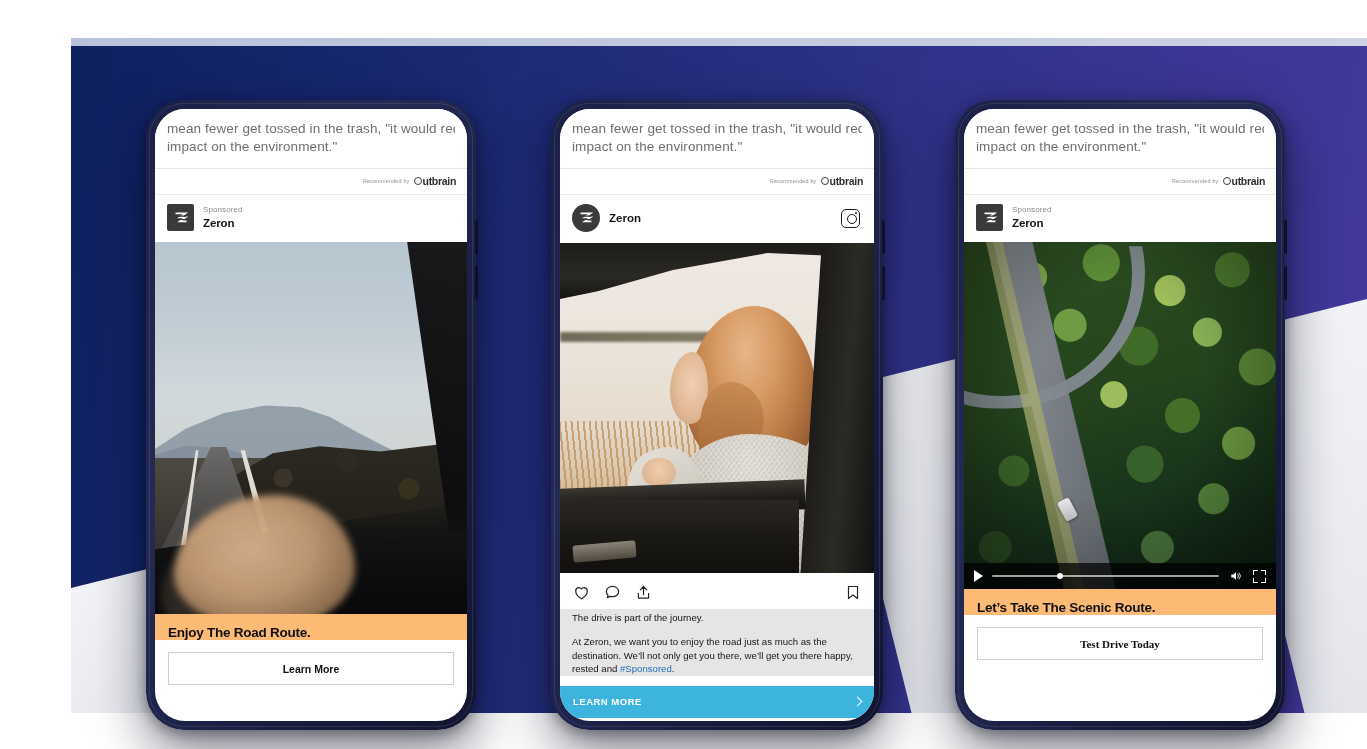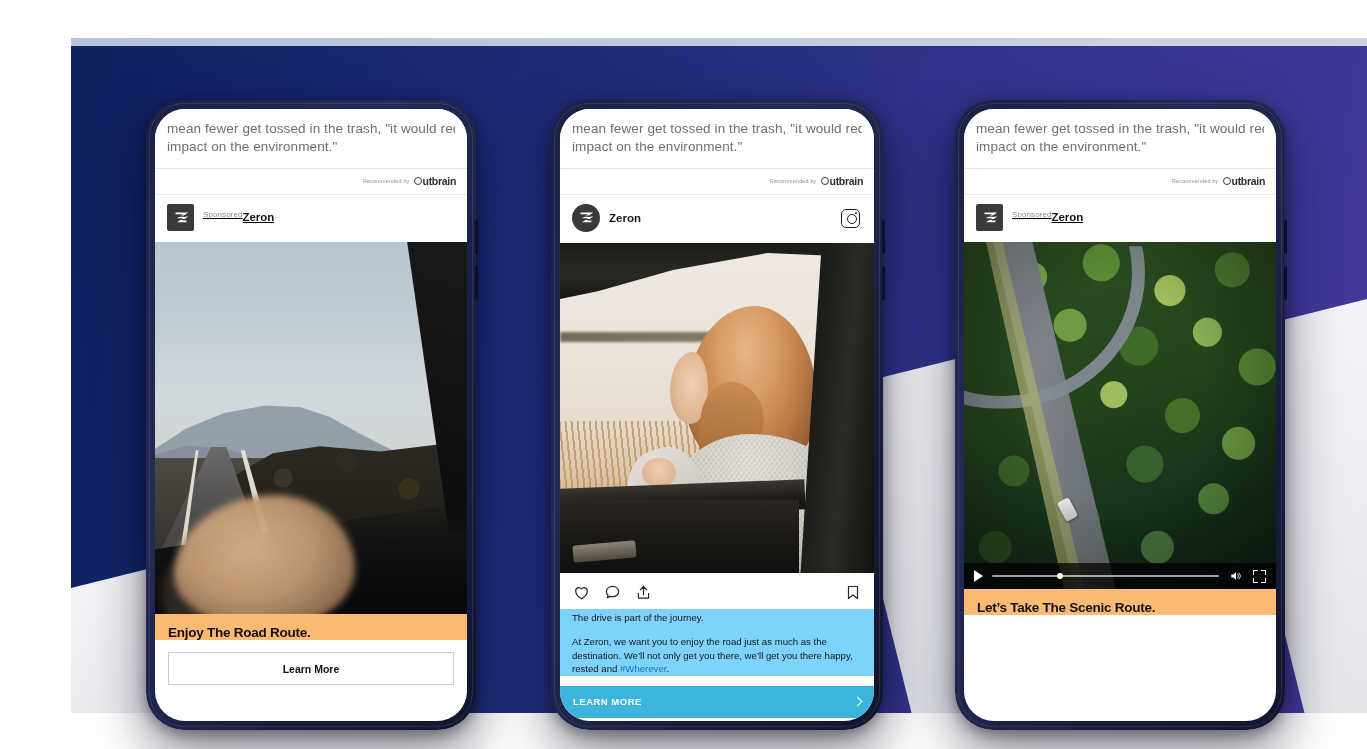--- a/index.html
+++ b/index.html
@@ -132,21 +132,21 @@
     display:flex; align-items:center; justify-content:center;
     flex:0 0 auto;
   }
   .zlogo-circ {
     width:28px; height:28px; border-radius:50%;
     background:#3a3a3c;
     display:flex; align-items:center; justify-content:center;
     flex:0 0 auto;
   }
   .zmark { width:16px; height:16px; }
-  .brand-txt { display:flex; flex-direction:row; line-height:1.05;text-decoration:underline; }
+  .brand-txt { display:flex; flex-direction:column; line-height:1.05; }
   .brand-sponsored { font-size:8px; color:#8b8b90; letter-spacing:.1px; margin-bottom:2px;}
   .brand-name { font-size:11.5px; font-weight:700; color:#15151a; letter-spacing:-.1px;}
   .brand-name-plain { font-size:11.5px; font-weight:700; color:#15151a; }
   .spacer { flex:1 1 auto; }
 
   .ig-icon {
     width:19px; height:19px; border:1.8px solid #1c1c20; border-radius:5px;
     position:relative; flex:0 0 auto; margin-right:2px;
   }
   .ig-icon::before {
@@ -421,21 +421,21 @@
   .cta-outline span { font-size:10.5px; font-weight:700; color:#101014; }
   .cta-serif span { font-family:"Liberation Serif", serif; font-weight:700; font-size:11px; }
 
   
   .ig-actions {
     display:flex; align-items:center; gap:12px;
     padding: 10px 12px 7px 12px; background:#fff;
   }
   .ig-actions svg { display:block; }
   .ig-caption {
-    padding: 2px 12px 0 12px; background:#7dd3fc;
+    padding: 2px 12px 0 12px; background:#e5e5e5;
     font-size:9.6px; line-height:13.4px; color:#15151a;
   }
   .ig-caption .lead { display:block; margin-bottom:11px; }
   .ig-tag { color:#1f6fb5; }
   .ig-cta {
     margin-top:10px;
     height: 32px;
     background:#3cb4dd;
     display:flex; align-items:center; justify-content:space-between;
     padding: 0 13px;
@@ -578,21 +578,21 @@
           <path d="M5.6 12.6v6.4h12.8v-6.4" fill="none" stroke="#262626" stroke-width="1.5" stroke-linejoin="round"></path>
         </svg>
         <span class="spacer"></span>
         <svg width="18" height="19" viewBox="0 0 24 24">
           <path d="M6 4h12v16l-6-4.6L6 20z" fill="none" stroke="#262626" stroke-width="1.6" stroke-linejoin="round"></path>
         </svg>
       </div>
 
       <div class="ig-caption">
         <span class="lead">The drive is part of the journey.</span>
-        <span>At Zeron, we want you to enjoy the road just as much as the destination. We’ll not only get you there, we’ll get you there happy, rested and </span><span class="ig-tag">#Wherever</span><span>.</span>
+        <span>At Zeron, we want you to enjoy the road just as much as the destination. We’ll not only get you there, we’ll get you there happy, rested and </span><span class="ig-tag">#Sponsored</span><span>.</span>
       </div>
 
       <div class="ig-cta">
         <span>LEARN MORE</span>
         <span class="ig-chev"></span>
       </div>
 
     </div>
   </div>
 
@@ -651,17 +651,20 @@
               <i></i>
               <i></i>
             </span>
         </div>
       </div>
 
       <div class="copy">
         <div class="copy-title">Let’s Take The Scenic Route.</div>
       </div>
 
+      <div class="cta-outline cta-serif">
+        <span>Test Drive Today</span>
+      </div>
 
     </div>
   </div>
 
 </div>
 
 </body></html>

